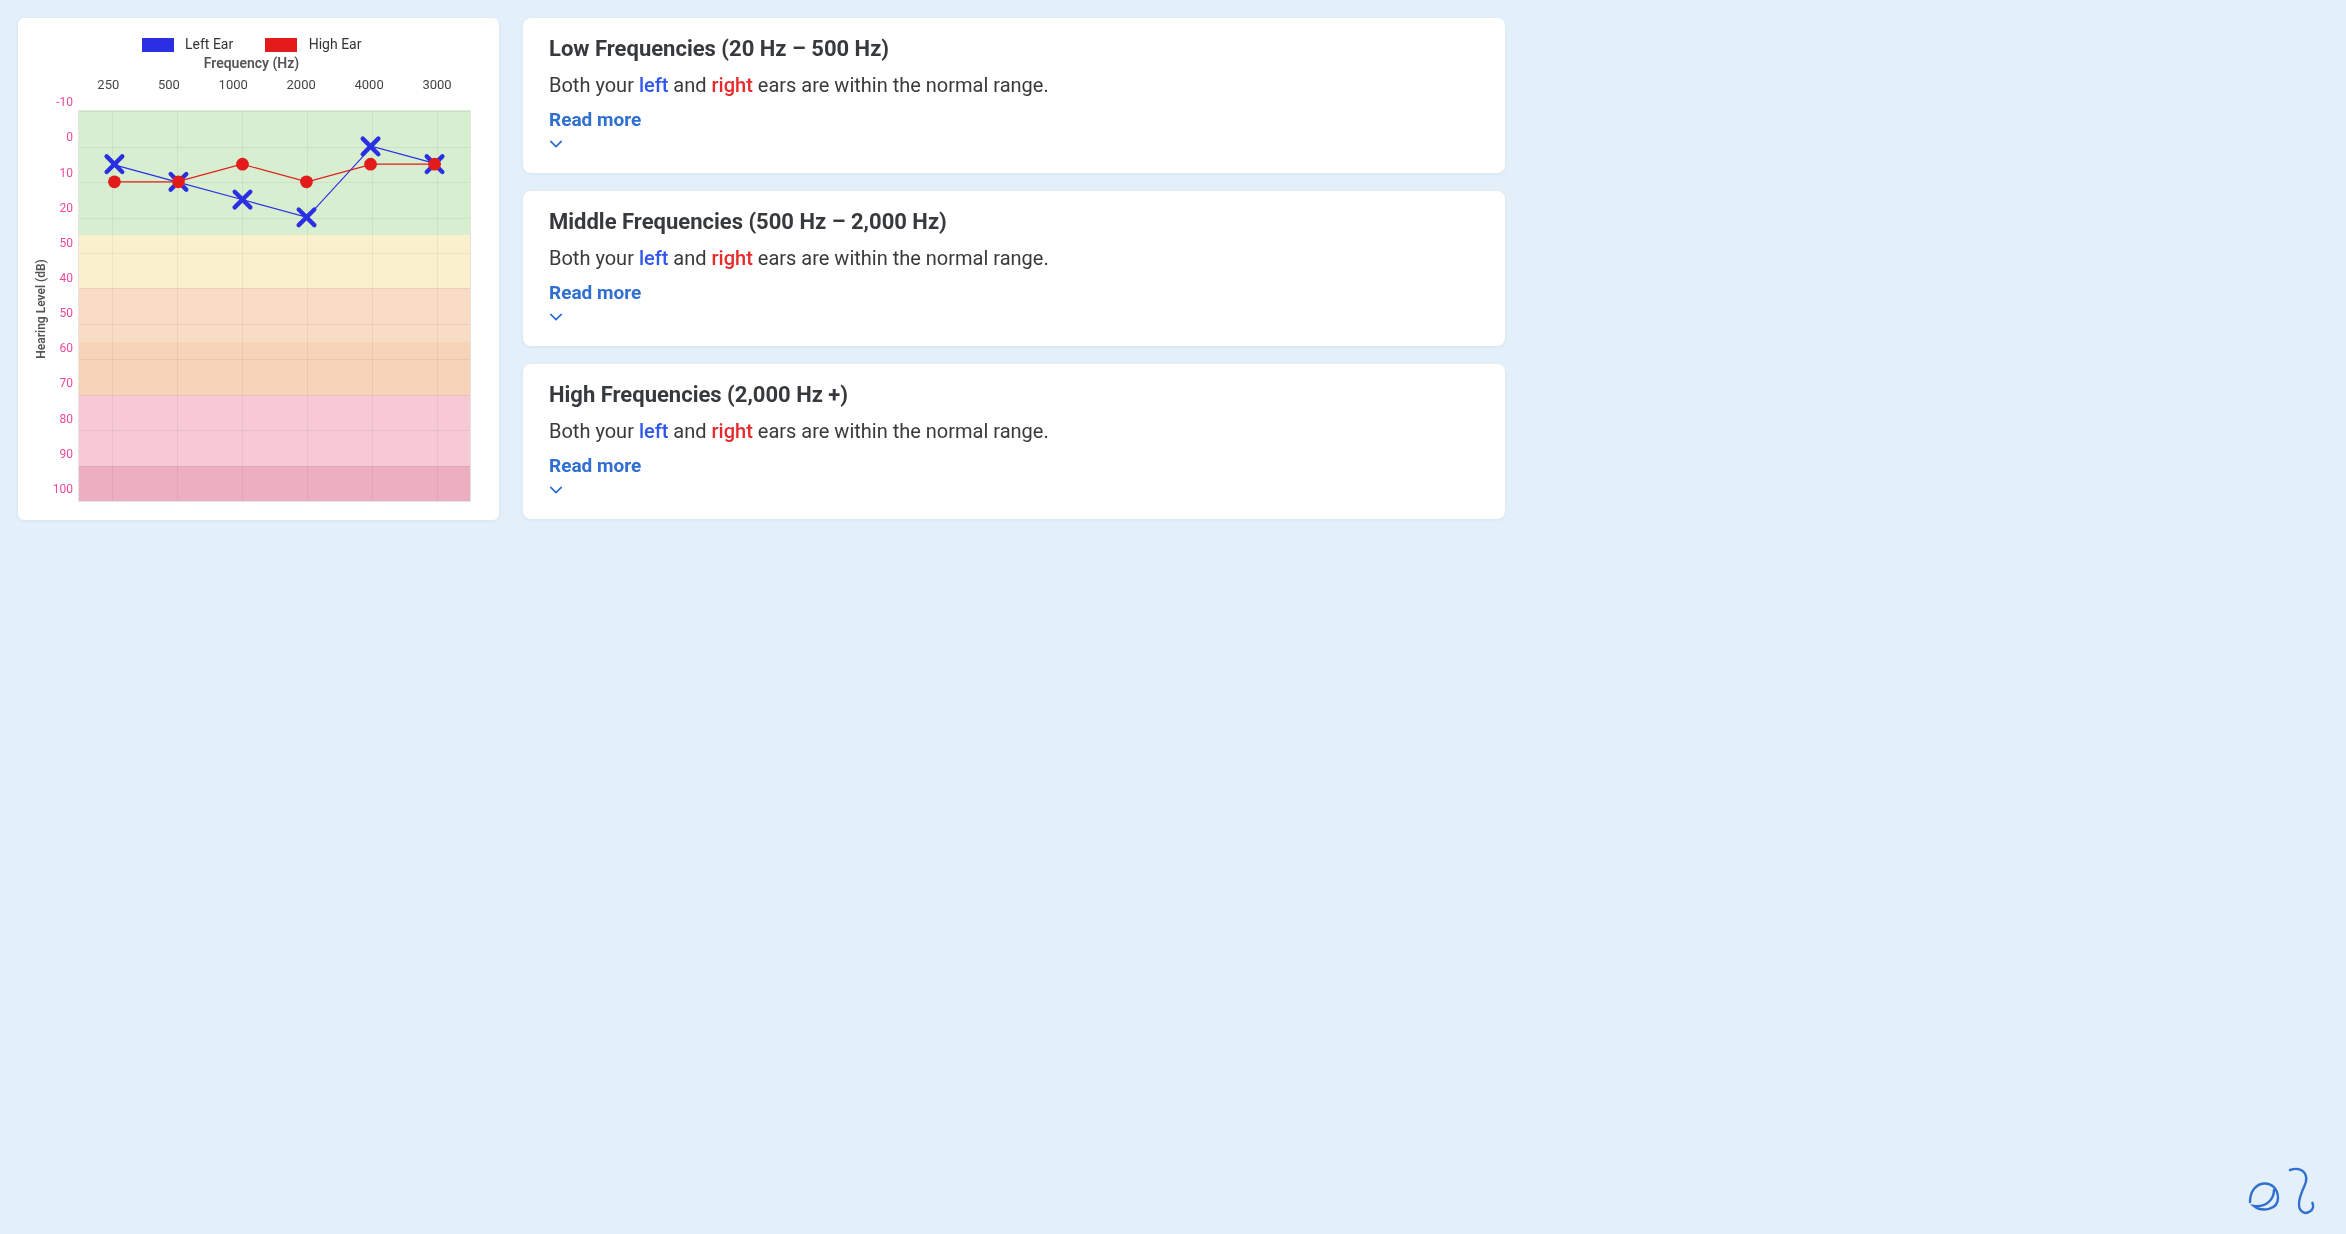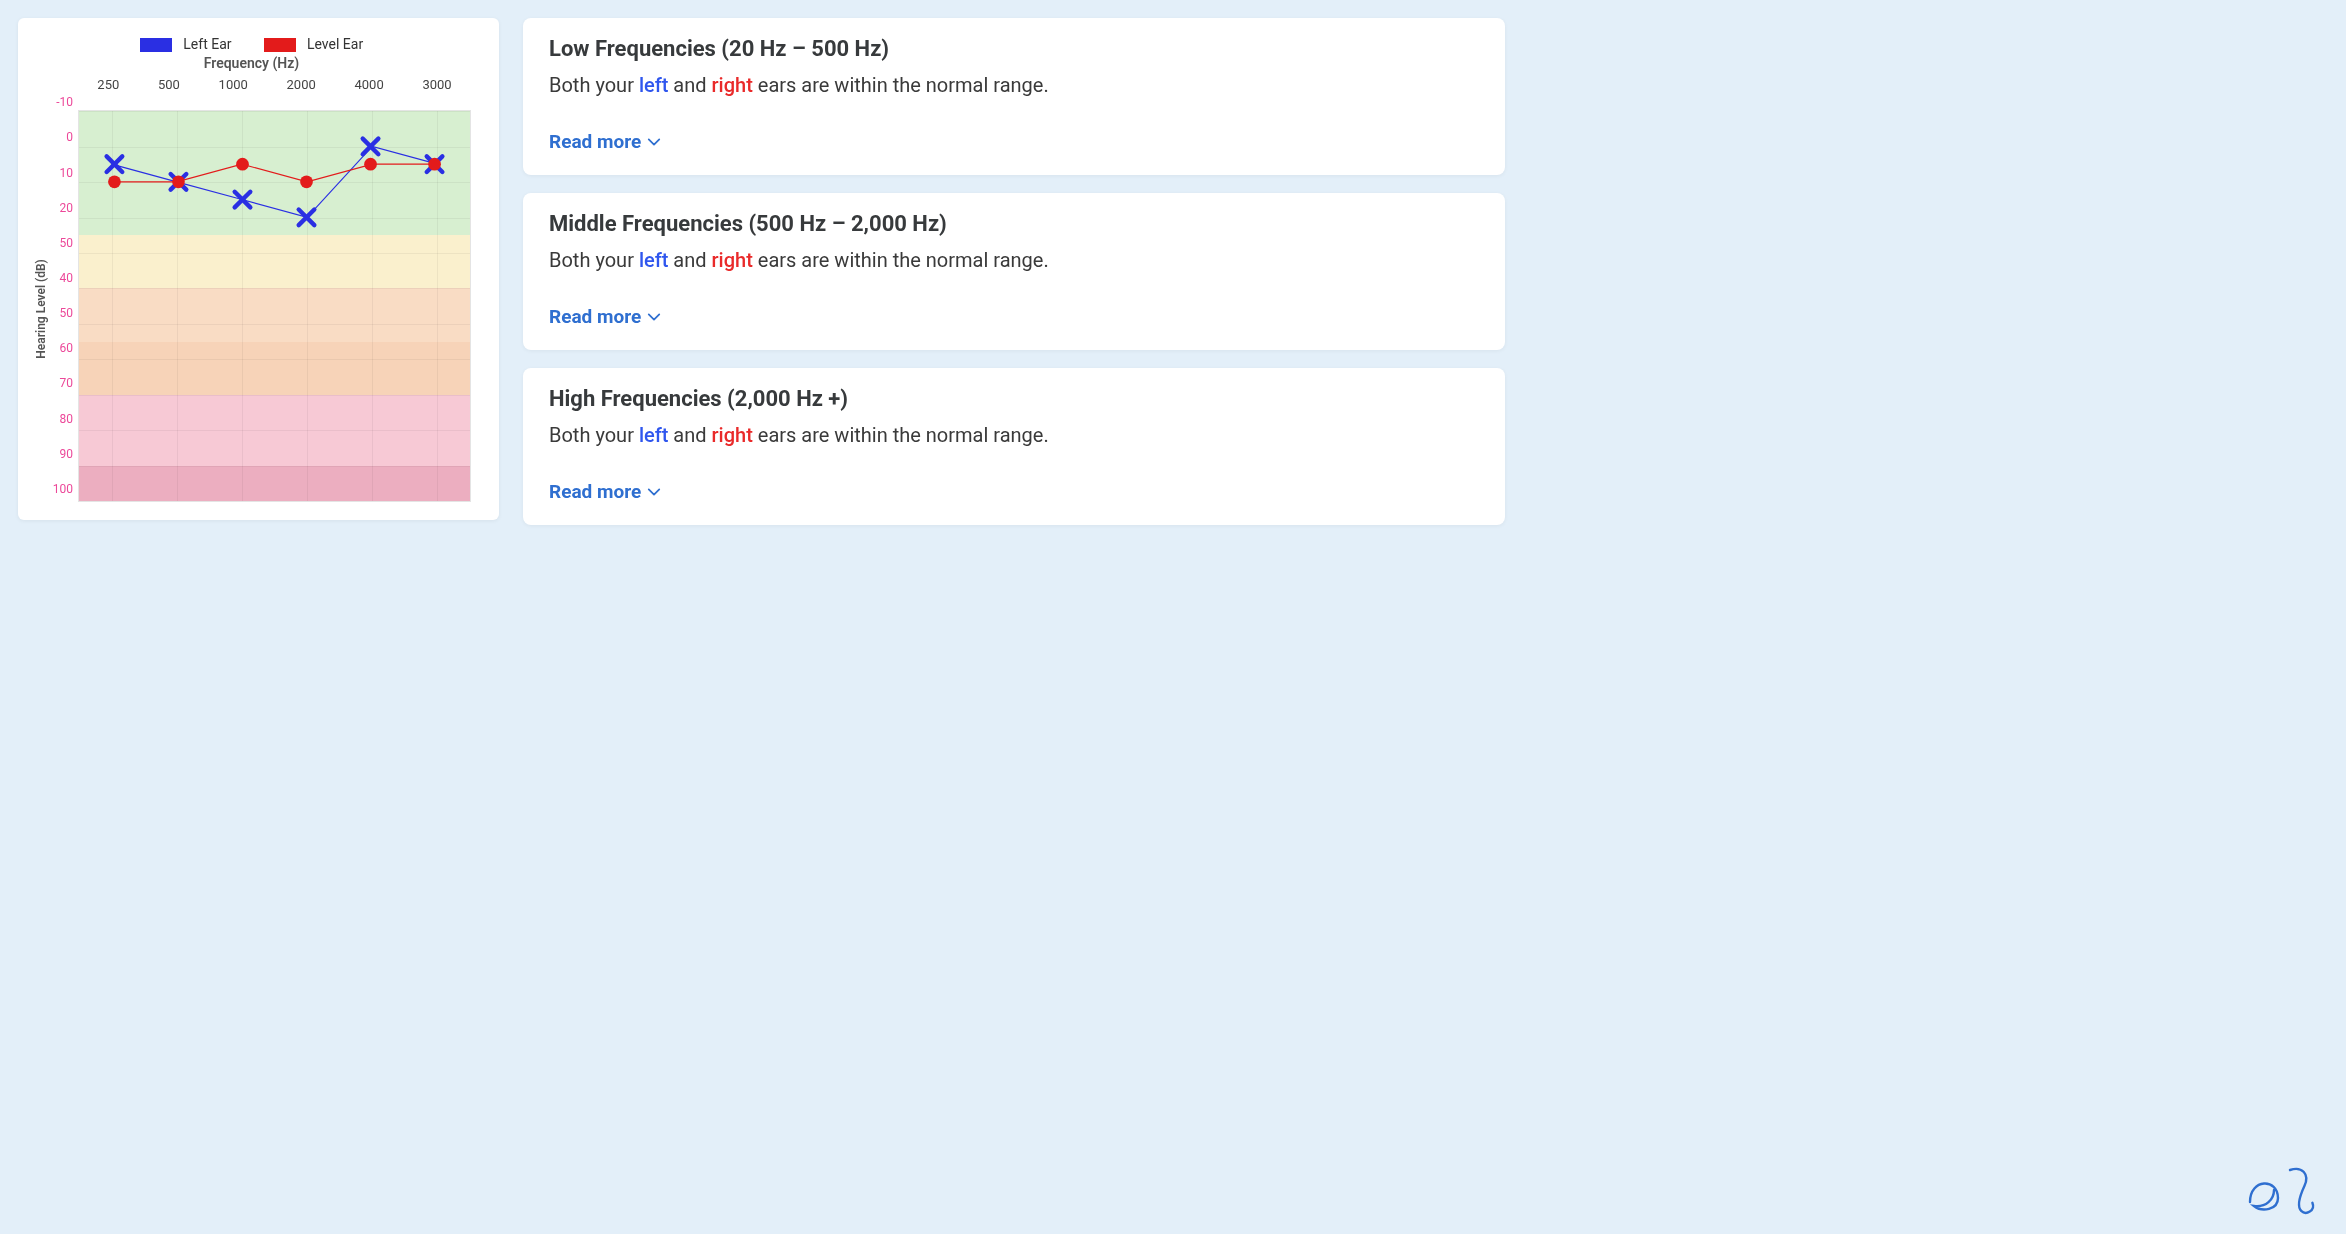--- a/index.html
+++ b/index.html
@@ -44,38 +44,38 @@
 
     .cards { flex:1; display:flex; flex-direction:column; gap:18px; }
     .info-card {
       background:#ffffff; border-radius:8px; padding:18px 26px 22px 26px;
       box-shadow: 0 1px 4px rgba(0,0,0,0.05);
     }
     .info-card h3 { font-size:22px; font-weight:700; color:#373a3c; margin-bottom:10px; }
     .info-card p { font-size:20px; color:#3a3a3a; line-height:1.45; }
     .info-card .left { color:#2f56ee; font-weight:500; }
     .info-card .right { color:#e92a2a; font-weight:500; }
-    .read-more { margin-top:30px; color:#2f6fd0; font-weight:700; font-size:19px; cursor:pointer; display:flex; align-items:center; gap:6px; }
+    .read-more { margin-top:8px; color:#2f6fd0; font-weight:700; font-size:19px; cursor:pointer; display:flex; gap:6px;flex-direction:column; }
     .read-more svg { width:14px; height:14px; }
 
     .watermark { position:fixed; right:24px; bottom:10px; }
     .watermark svg { width:80px; height:60px; }
   </style>
 </head>
 <body>
 
 <div class="chart-card">
   <div class="legend">
     <span>
       <span class="swatch" style="background:#2a2fe3"></span>
       <span>Left Ear</span>
     </span>
     <span>
       <span class="swatch" style="background:#e31b1b"></span>
-      <span>Level Ear</span>
+      <span>High Ear</span>
     </span>
   </div>
   <div class="axis-title-x">Frequency (Hz)</div>
   <div class="chart-area">
     <div class="y-axis-label">Hearing Level (dB)</div>
     <div class="y-ticks" id="y-ticks">
         <span>-10</span>
         <span>0</span>
         <span>10</span>
         <span>20</span>

